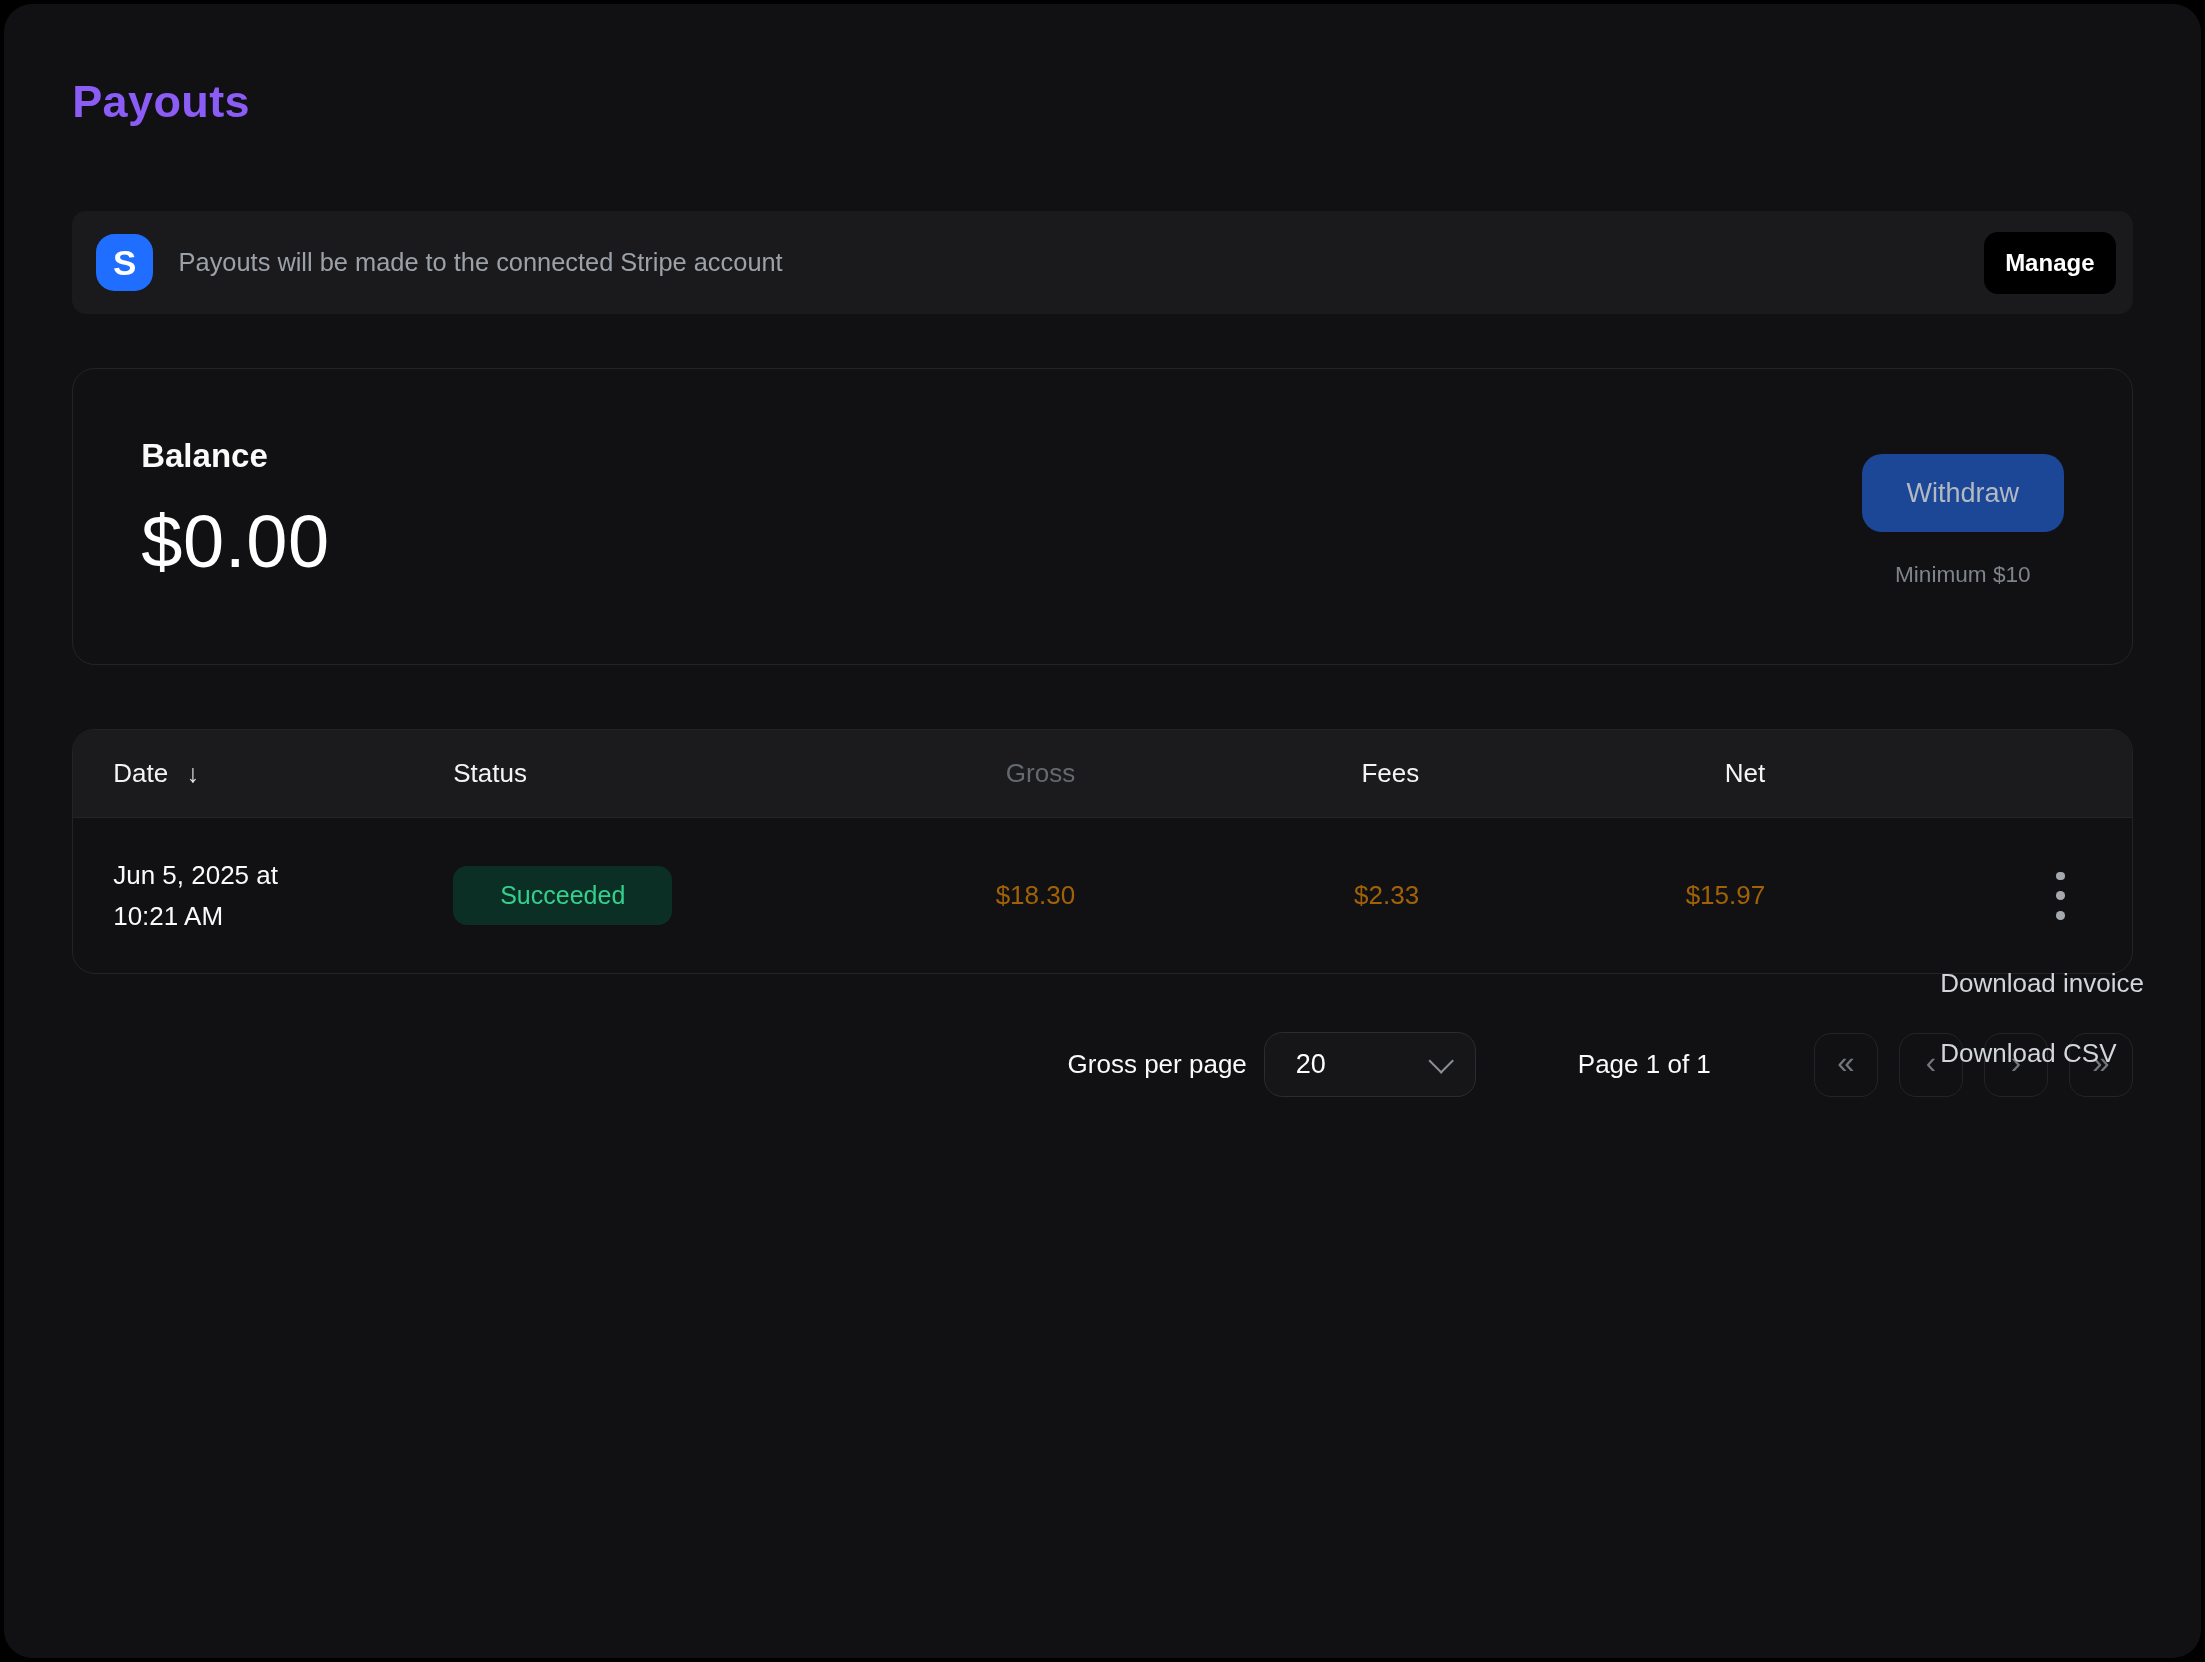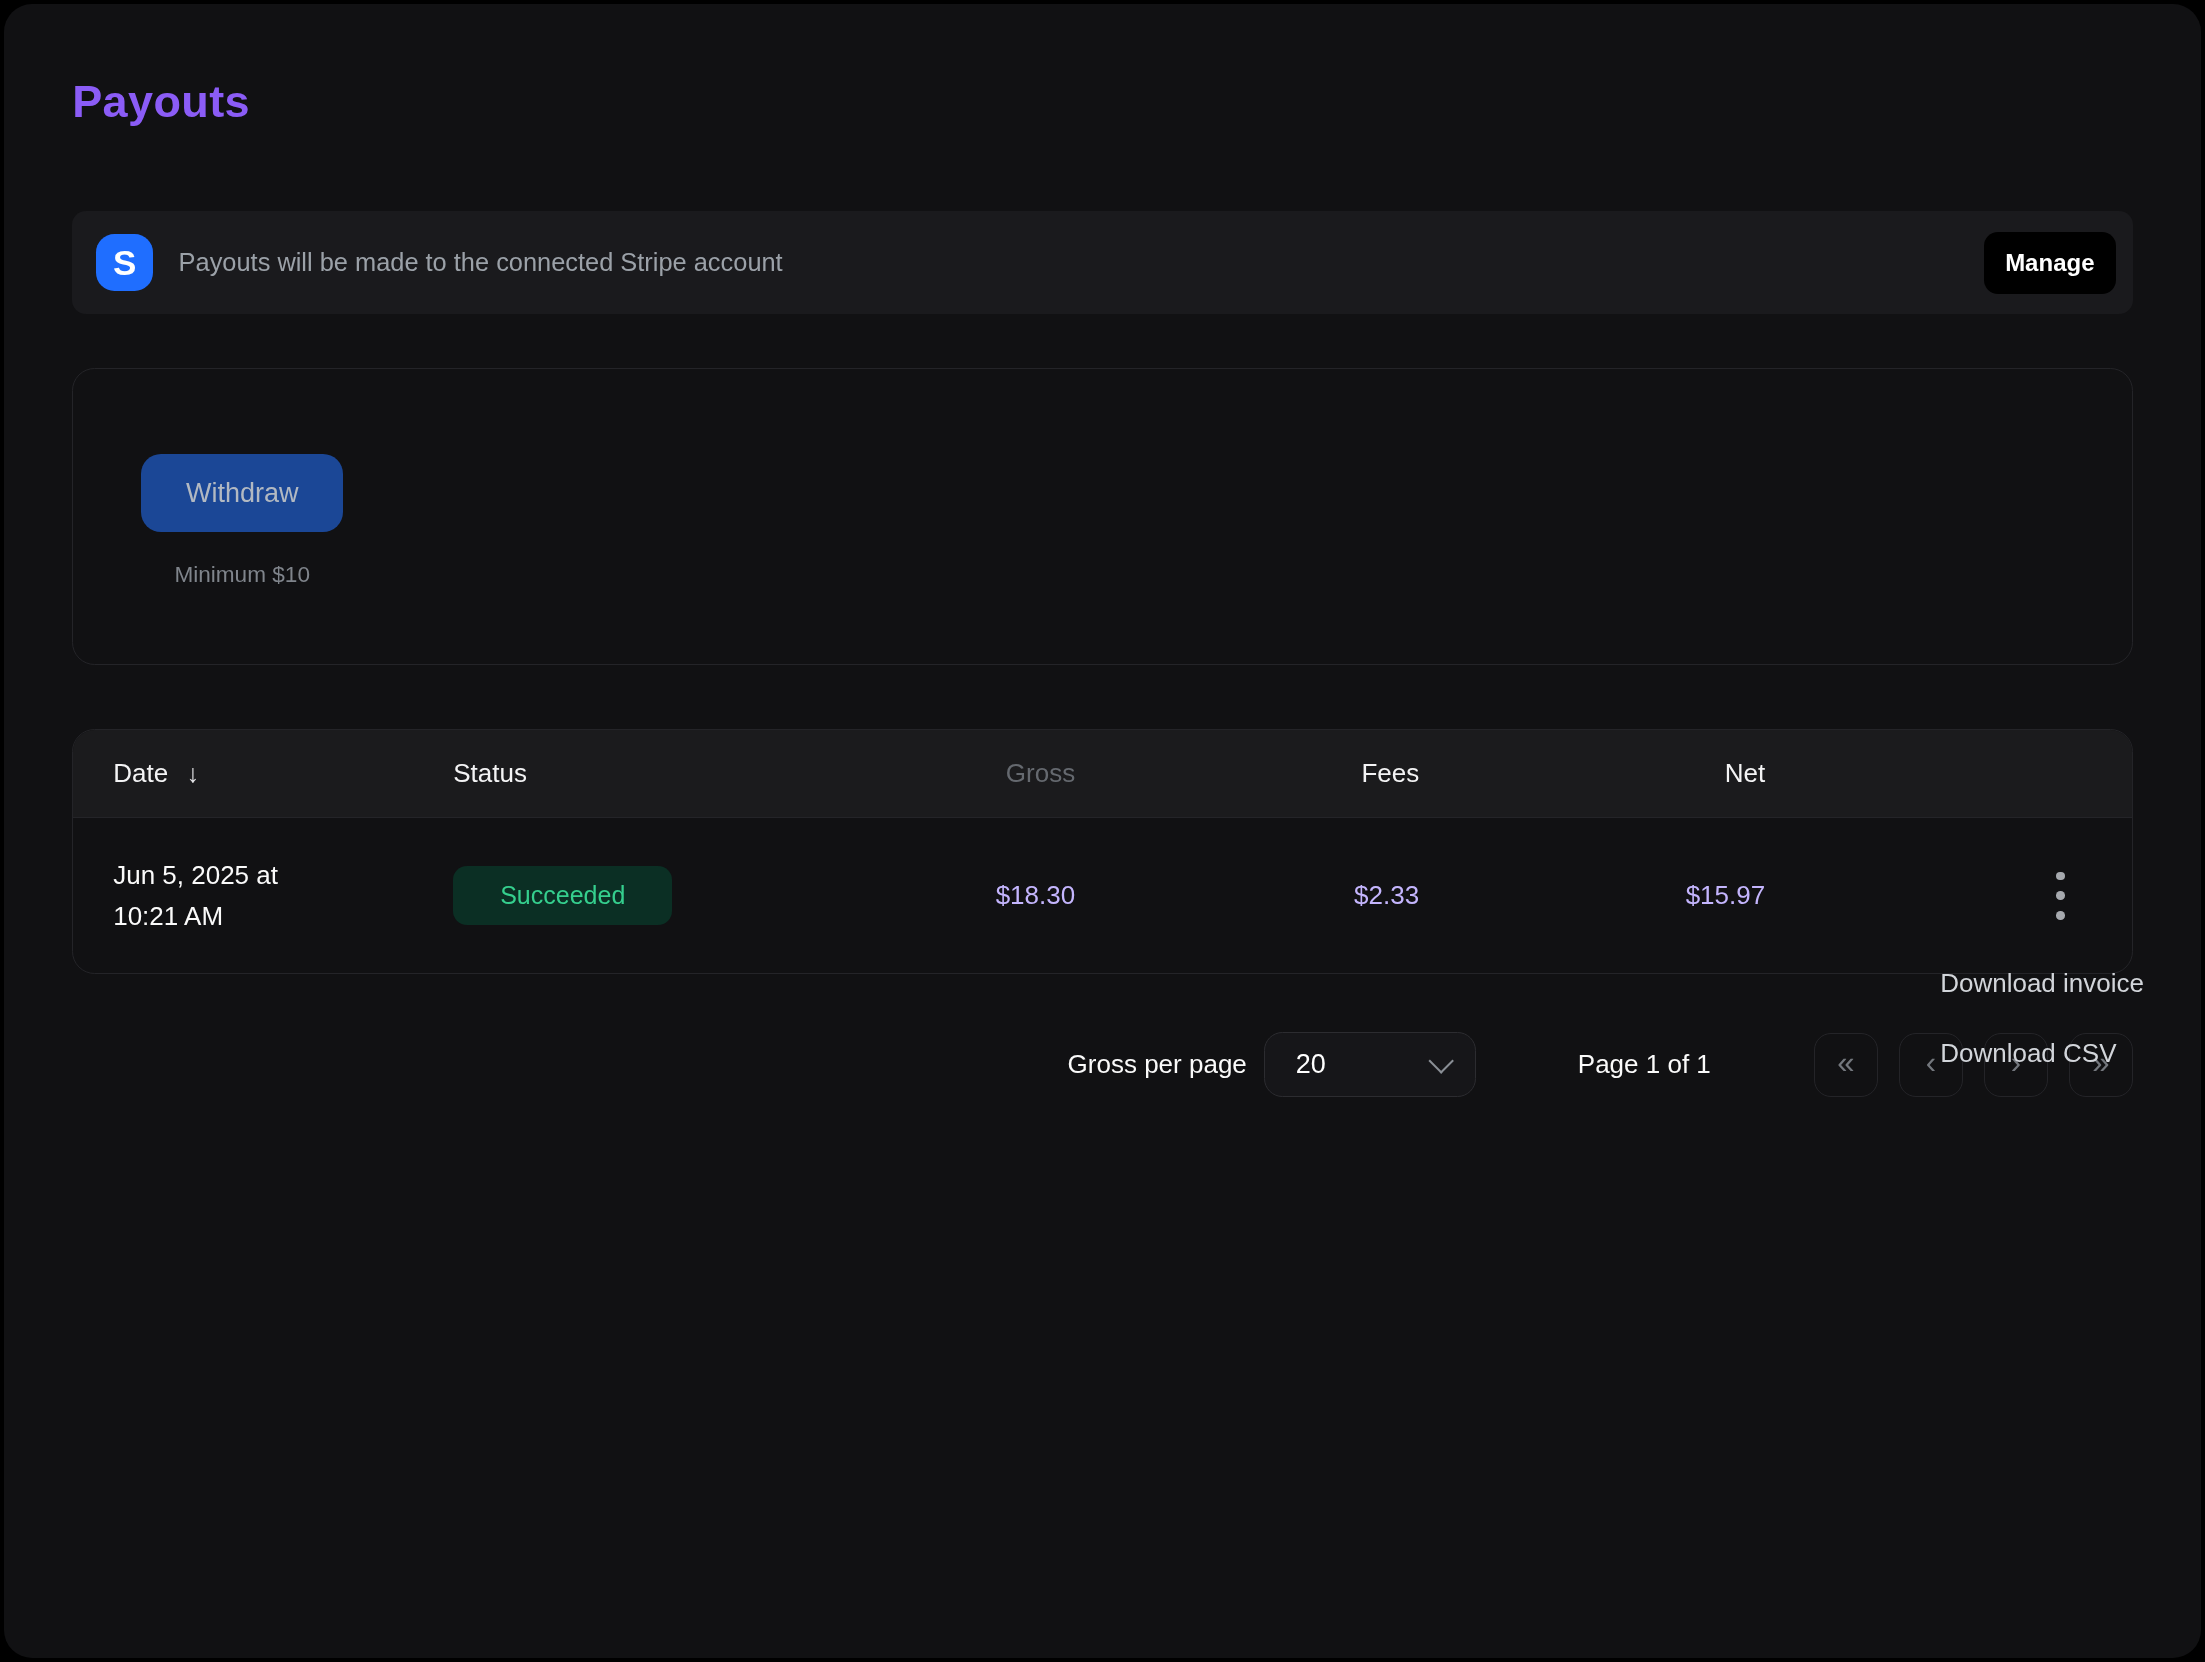--- a/index.html
+++ b/index.html
@@ -57,21 +57,21 @@
   .th.first { padding-left:40px; display:flex; align-items:center; gap:18.4px; }
   .th.muted { color:#65696f; }
   .num { text-align:right; }
   .sort-arrow { font-size:25.4px; color:#e4e4e7; font-weight:400; }
   .trow { height:155px; background:transparent; }
   .date-cell { padding-left:40px; font-size:26px; line-height:41px; color:#fafafa; }
   .badge {
     display:inline-block; height:59px; line-height:59px; padding:0 47px;
     border-radius:14px; background:#0b2f24; color:#35cf8e; font-size:25px;
   }
-  .amount { font-size:26px; color:#c4b5fd; }
+  .amount { font-size:26px; color:#a16207; }
   .actions-cell { justify-self:end; padding-right:57px; }
   .kebab { display:flex; flex-direction:column; gap:11.3px; padding:10px; cursor:pointer; background:none; border:none; }
   .kebab .dot { width:8.5px; height:8.5px; border-radius:50%; background:#a6a9ae; }
 
   
   .pagination { margin-top:58px; display:flex; align-items:center; justify-content:flex-end; height:65px; }
   .rpp-label { font-size:26px; font-weight:500; color:#fafafa; }
   .rpp-select {
     margin-left:17px; width:212px; height:65px; background:#161619; border:1.4px solid #2c2c30;
     border-radius:18.4px; display:flex; align-items:center; justify-content:space-between;
@@ -107,20 +107,24 @@
 
     <div class="banner">
       <div class="stripe-icon">
         <span>S</span>
       </div>
       <div class="banner-text">Payouts will be made to the connected Stripe account</div>
       <button class="manage-btn">Manage</button>
     </div>
 
     <div class="balance-card">
+      <div>
+        <div class="balance-label">Balance</div>
+        <div class="balance-amount">$0.00</div>
+      </div>
       <div class="withdraw-col">
         <button class="withdraw-btn">Withdraw</button>
         <div class="minimum-note">Minimum $10</div>
       </div>
     </div>
 
     <div class="table-card">
       <div class="tgrid thead">
         <div class="th first">
           <span>Date</span>

